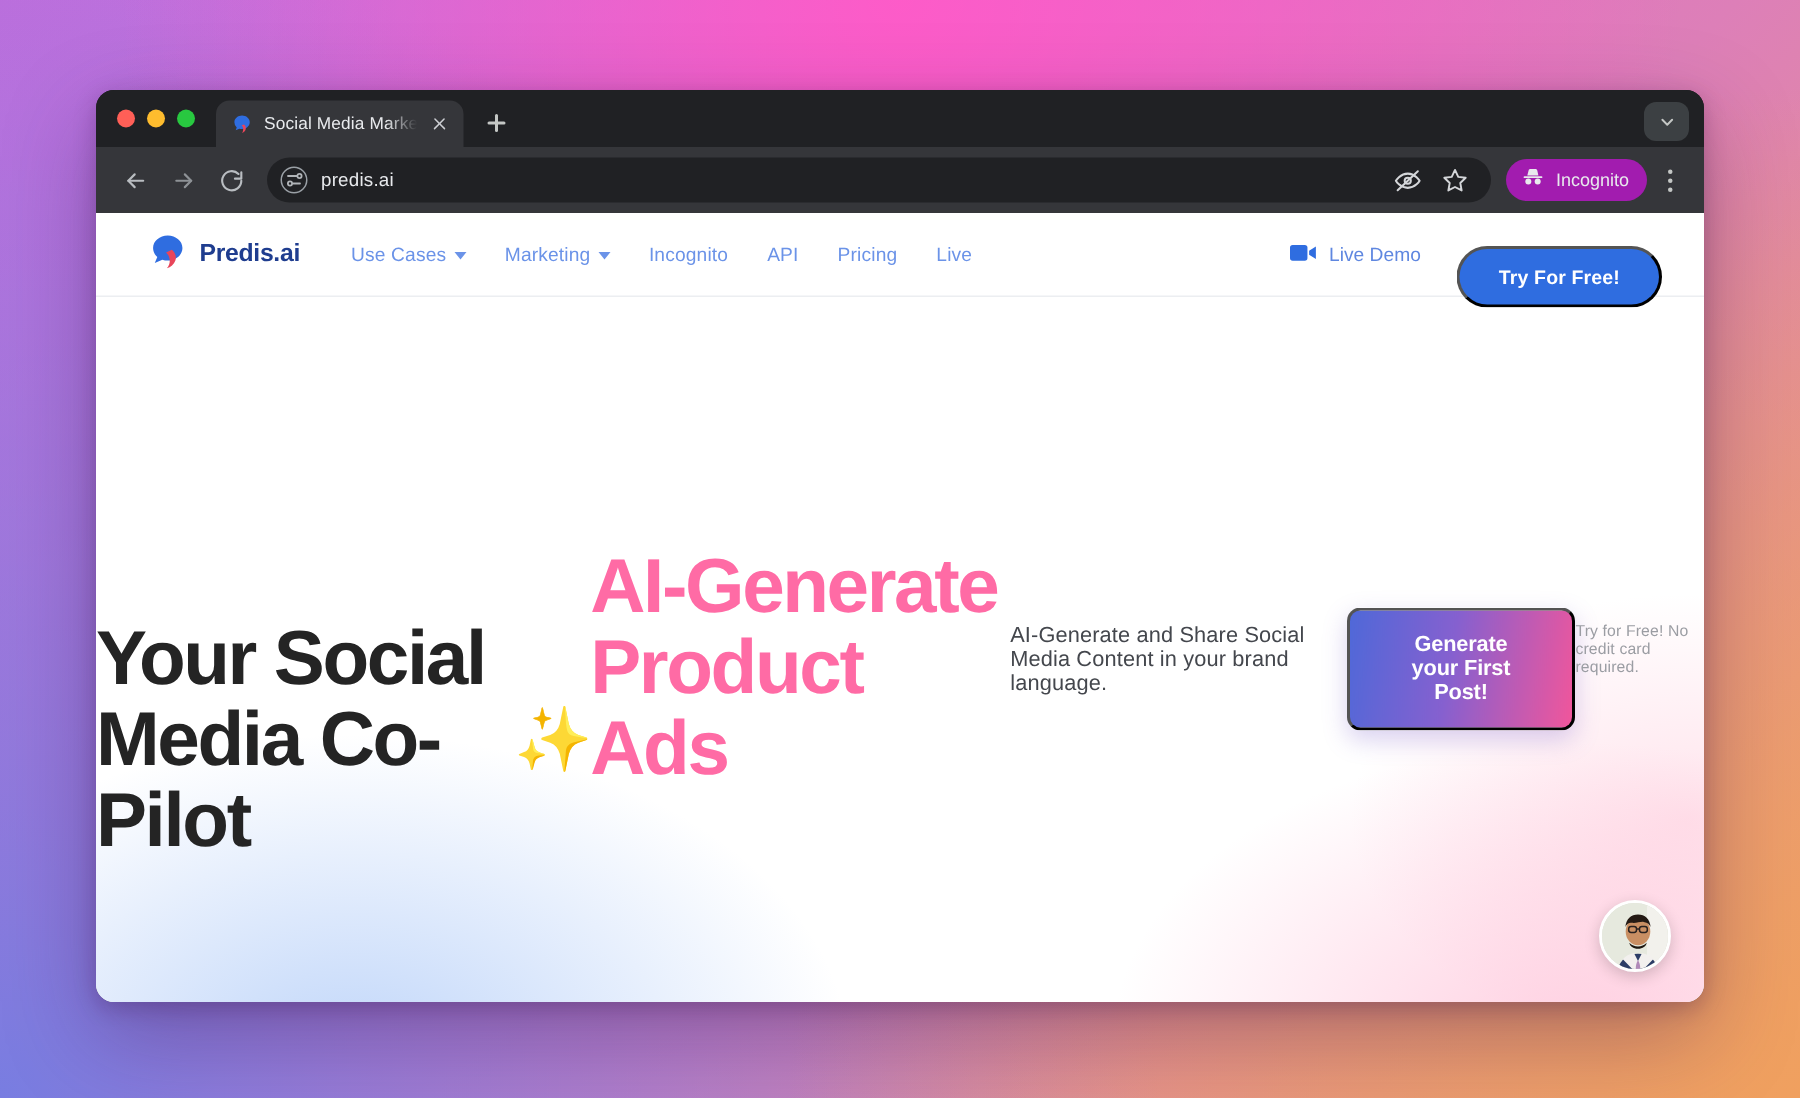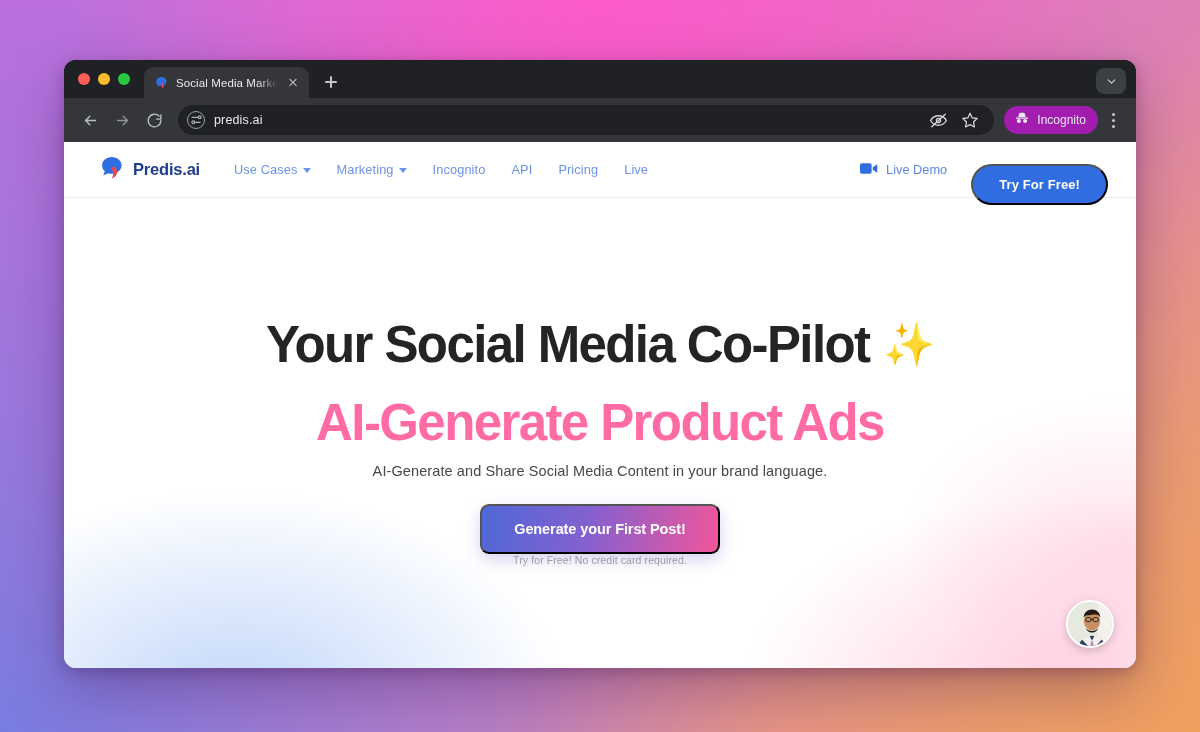--- a/index.html
+++ b/index.html
@@ -115,21 +115,21 @@
     border-radius:22px; padding:11px 26px; letter-spacing:.1px; white-space:nowrap;margin-top:30px;
   }
 
   .hero {
     position:absolute; left:0; right:0; top:56px; bottom:0; overflow:hidden;
     background:
       radial-gradient(ellipse 460px 300px at 16% 108%, rgba(140,180,245,0.55) 0%, rgba(140,180,245,0) 72%),
       radial-gradient(ellipse 430px 280px at 92% 106%, rgba(255,160,195,0.5) 0%, rgba(255,160,195,0) 72%),
       radial-gradient(ellipse 300px 200px at 99% 74%, rgba(255,175,200,0.35) 0%, rgba(255,175,200,0) 75%),
       #ffffff;
-    display:flex; flex-direction:column; align-items:center;
+    display:flex; flex-direction:row; align-items:center;
   }
 
   .headline1 {
     margin-top:120px; font-size:51px; font-weight:800; color:#242424;
     letter-spacing:-1.6px; line-height:1.06; display:flex; align-items:center; gap:14px;
   }
   .sparkle { font-size:42px; line-height:1; }
   .headline2 {
     margin-top:24px; font-size:51px; font-weight:800; color:#ff6ba5;
     letter-spacing:-1.6px; line-height:1.06;

